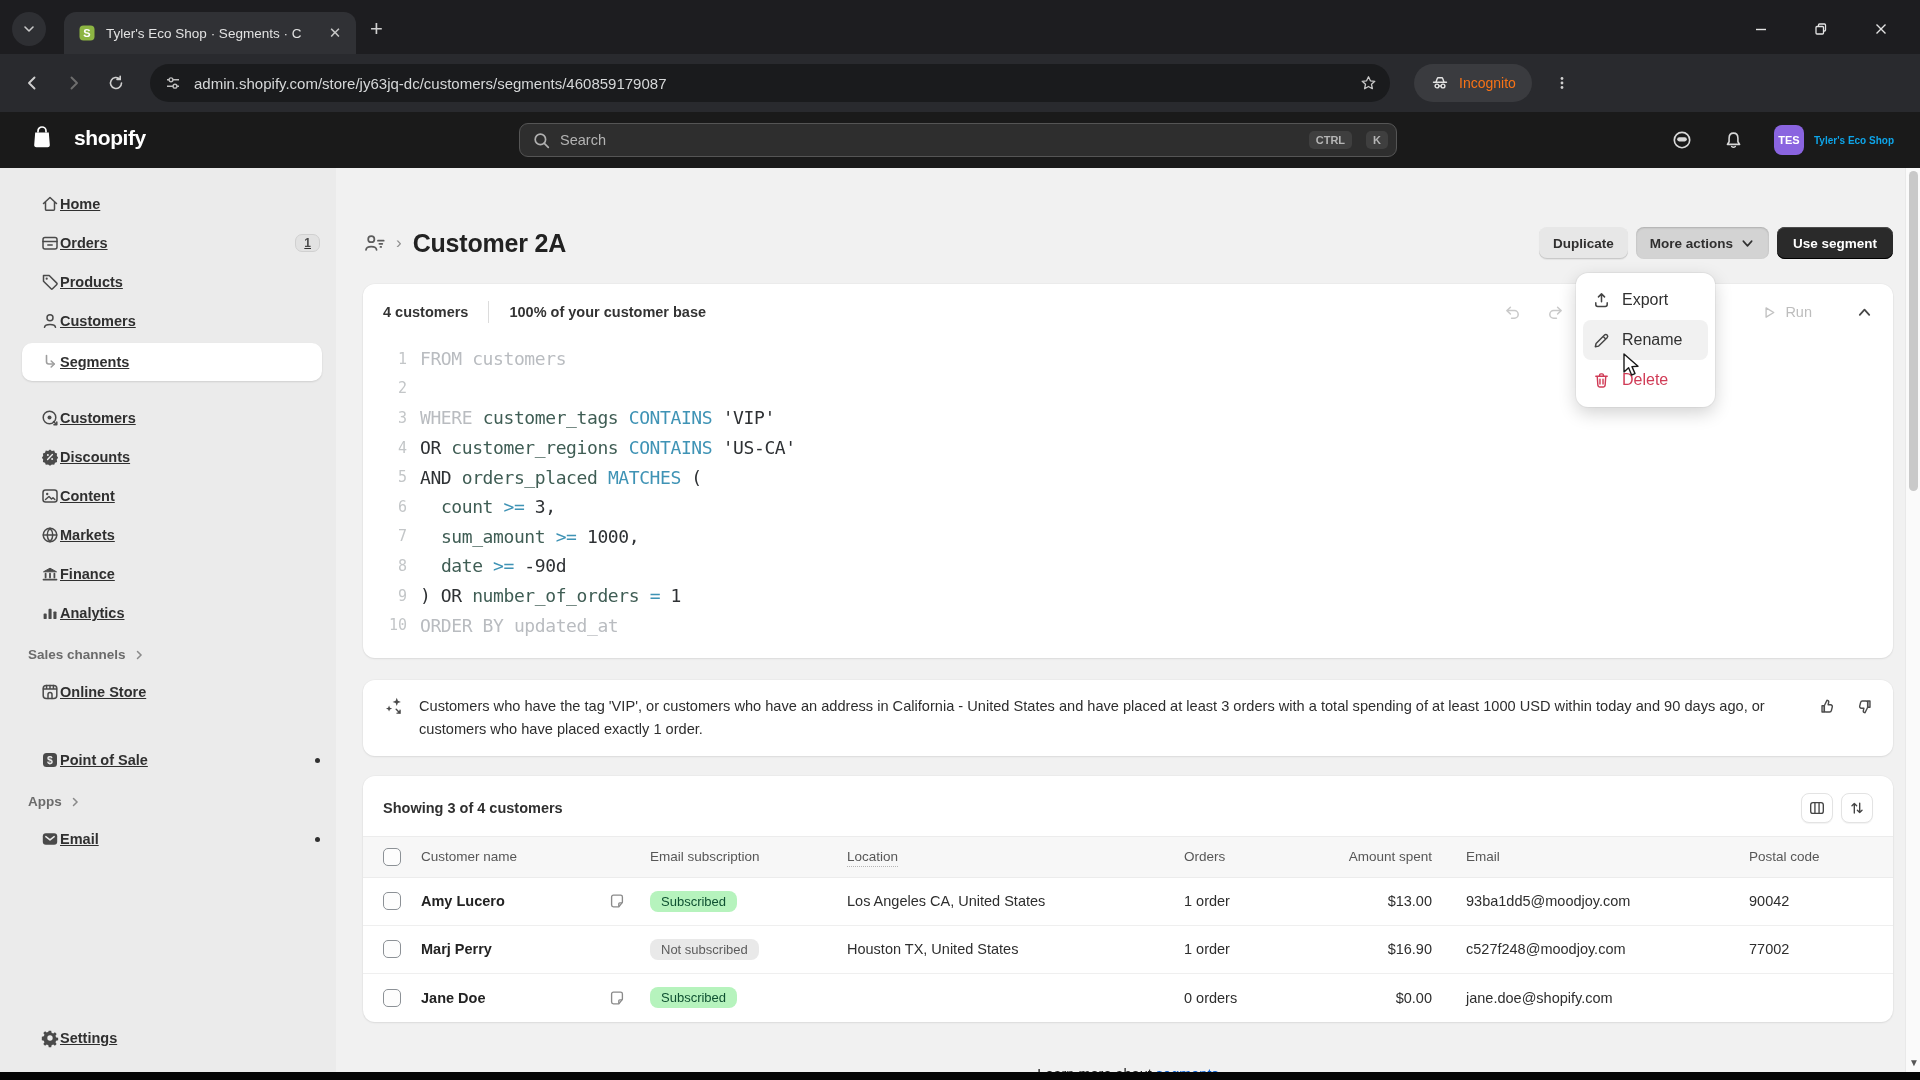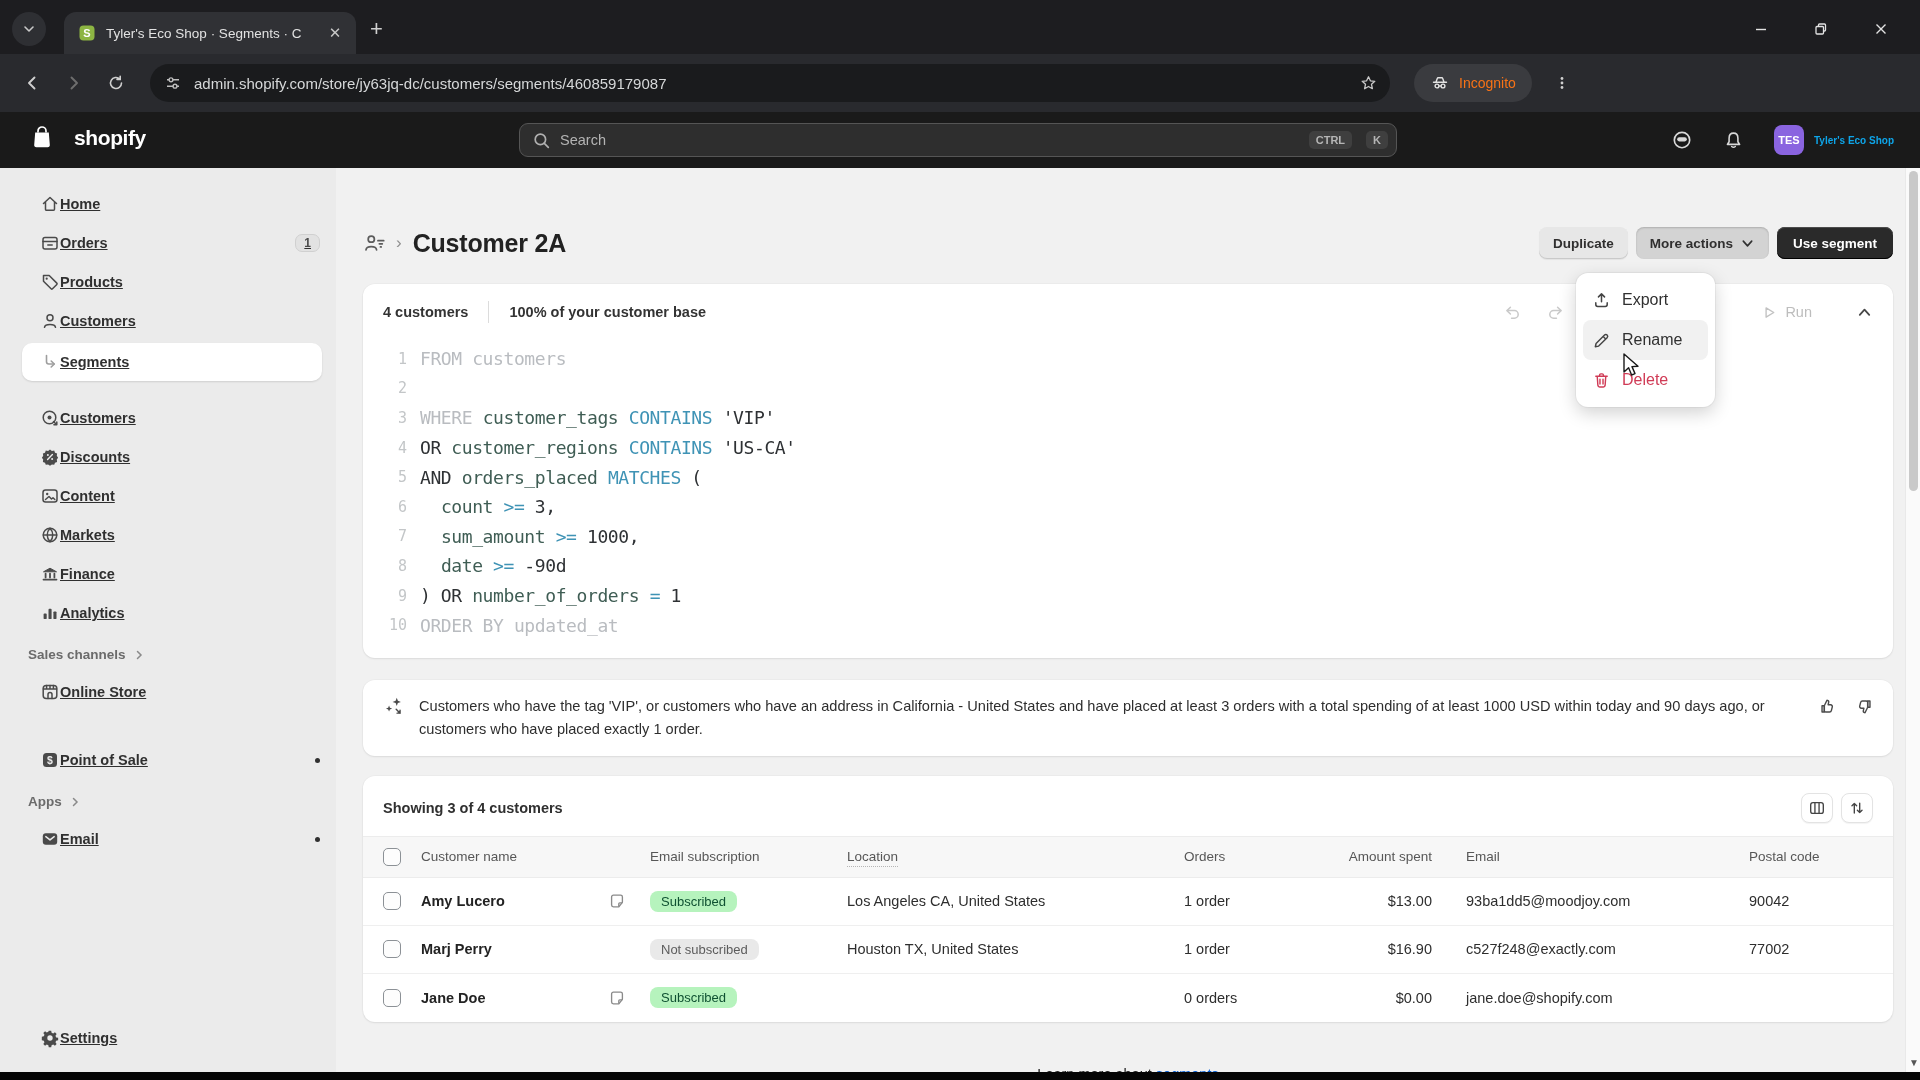--- a/index.html
+++ b/index.html
@@ -595,21 +595,21 @@
           </div>
           <div class="tgrid trow">
             <span class="cb"></span>
             <span class="td name">
               <span>Marj Perry</span>
             </span>
             <span class="td"><span class="badge off">Not subscribed</span></span>
             <span class="td">Houston TX, United States</span>
             <span class="td">1 order</span>
             <span class="td right">$16.90</span>
-            <span class="td pad">c527f248@exactly.com</span>
+            <span class="td pad">c527f248@moodjoy.com</span>
             <span class="td">77002</span>
           </div>
           <div class="tgrid trow">
             <span class="cb"></span>
             <span class="td name">
               <span>Jane Doe</span>
               <span class="note-ic">
                 <svg width="18" height="18" viewBox="0 0 20 20">
                   <path d="M4 5.5 a2 2 0 0 1 2-2 h8 a2 2 0 0 1 2 2 v6 l-4 5 H6 a2 2 0 0 1-2-2 Z" stroke="#8a8a8a" stroke-width="1.5" fill="none" stroke-linejoin="round"></path>
                   <path d="M12 16.2 V13 a1 1 0 0 1 1-1 h2.8" stroke="#8a8a8a" stroke-width="1.5" fill="none"></path>

